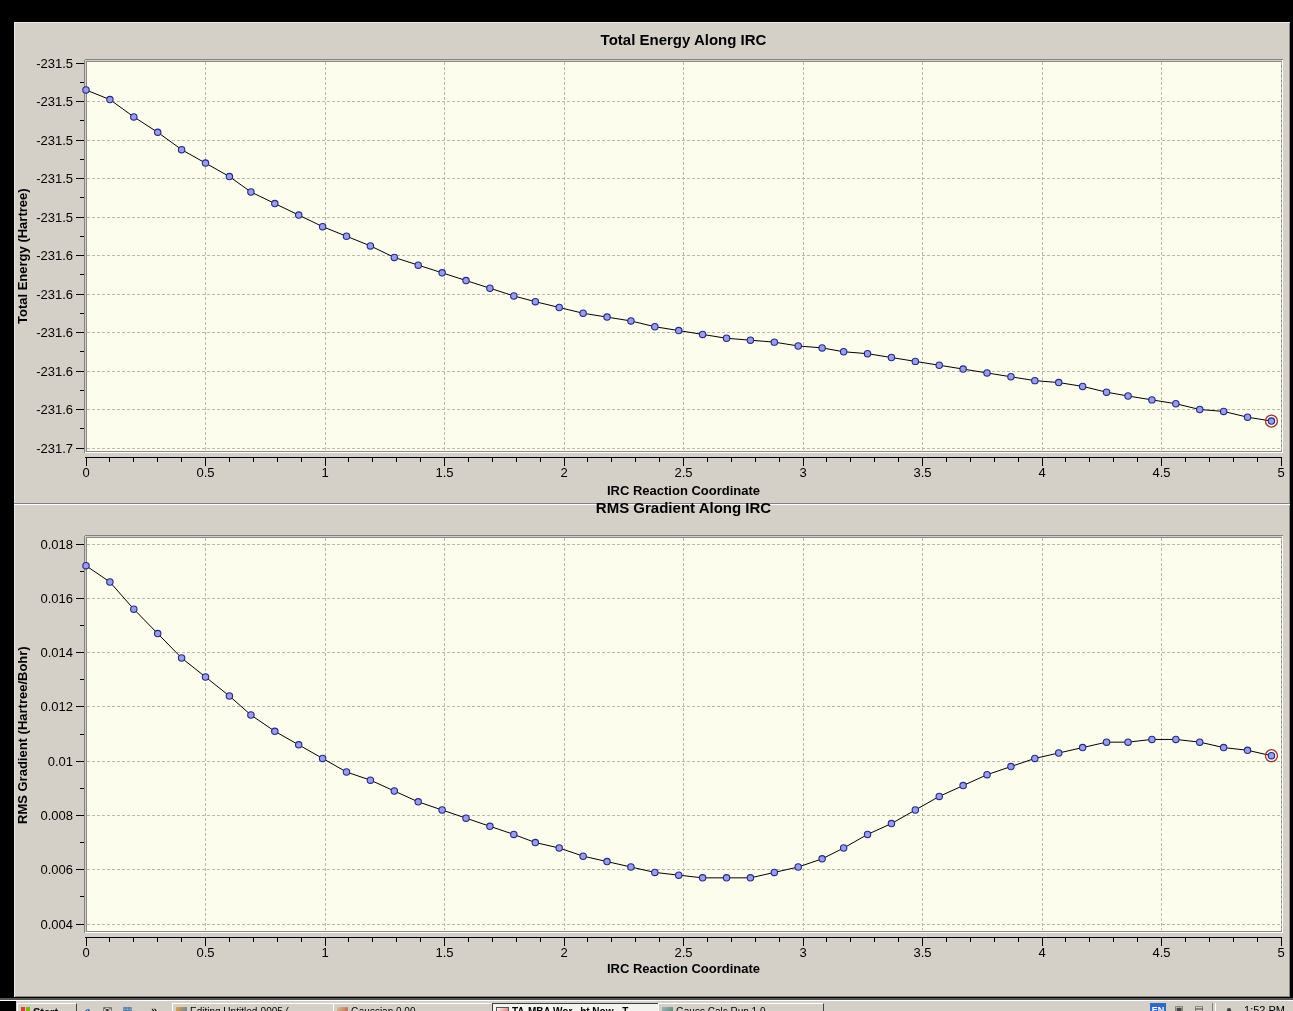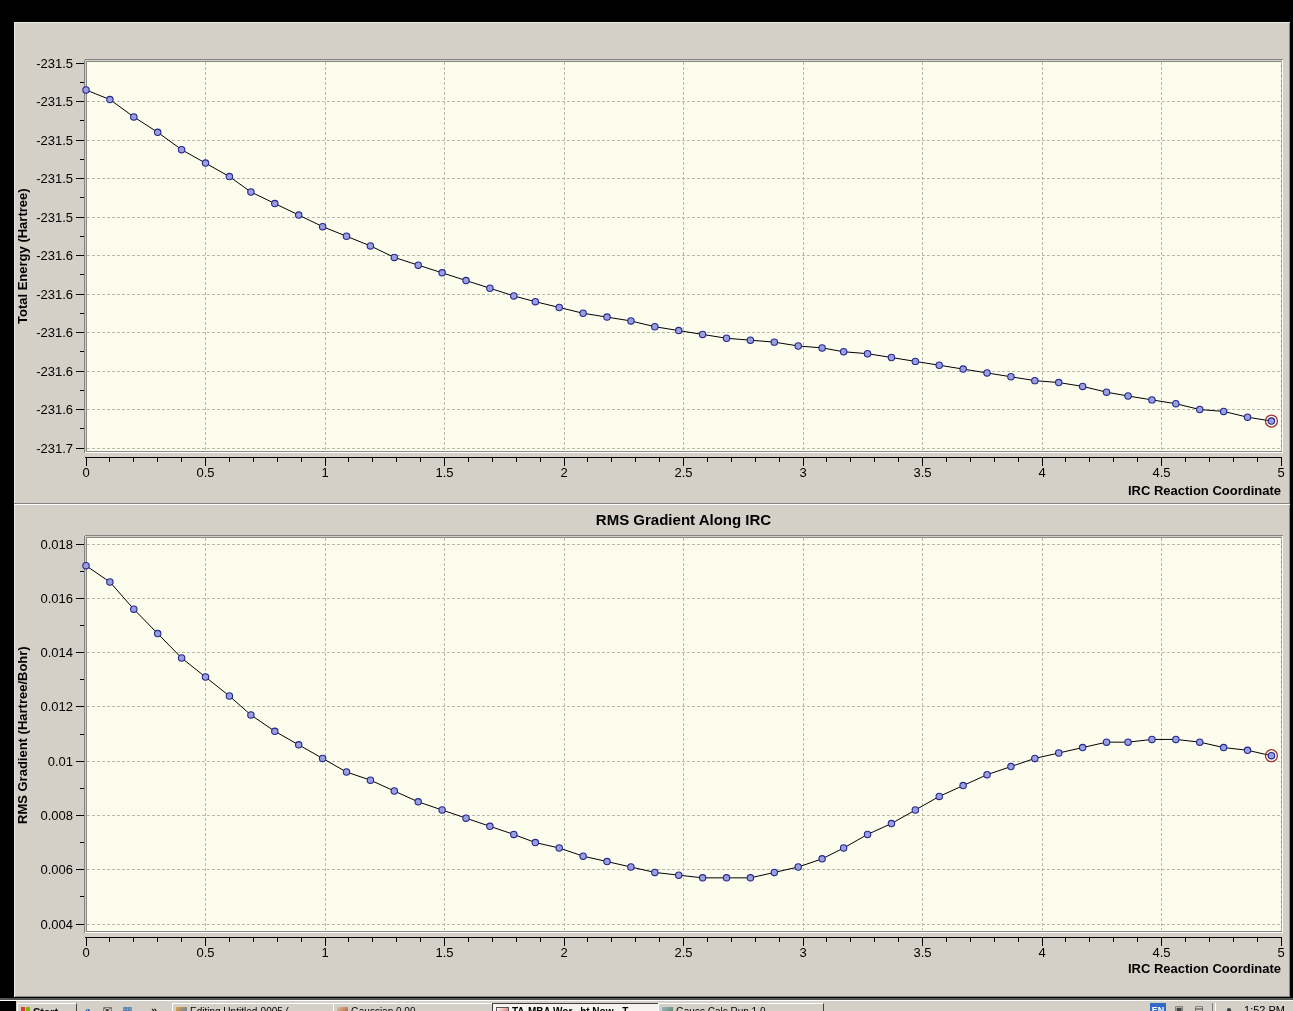--- a/index.html
+++ b/index.html
@@ -13,22 +13,22 @@
   #close-btn{position:absolute;right:7px;top:2px;width:17px;height:14px;background:#d4d0c8;
              border-top:1px solid #fff;border-left:1px solid #fff;
              border-right:1px solid #404040;border-bottom:1px solid #404040;
              box-shadow:1px 1px 0 #808080 inset;
              font-size:12px;font-weight:bold;color:#000;text-align:center;line-height:12px;cursor:default;}
   #window-frame{position:absolute;left:14px;top:22px;width:1276px;height:975px;background:#d4d0c8;
                 box-shadow:inset 1px 1px 0 #eceae4, inset -1px -1px 0 #8a8a82;}
   .chart-title{position:absolute;left:86px;width:1195px;text-align:center;
                font-size:15px;font-weight:bold;color:#000;}
   #chart1-title{top:31px;}
-  #chart2-title{top:511px;}
-  .x-axis-title{position:absolute;left:86px;width:1195px;text-align:right;
+  #chart2-title{top:499px;}
+  .x-axis-title{position:absolute;left:86px;width:1195px;text-align:center;
                 font-size:13px;font-weight:bold;color:#000;}
   #chart1-xtitle{top:483px;}
   #chart2-xtitle{top:961px;}
   .y-axis-title{position:absolute;width:17px;writing-mode:vertical-rl;transform:rotate(180deg);
                 text-align:center;font-size:13px;font-weight:bold;color:#000;white-space:nowrap;}
   #chart1-ytitle{left:15px;top:141px;height:230px;}
   #chart2-ytitle{left:15px;top:599px;height:272px;}
   .plot-svg{position:absolute;left:14px;}
   #plot1{top:22px;}
   #plot2{top:505px;}
@@ -64,20 +64,21 @@
   #clock{font-size:11px;color:#000;padding:1px 6px 0 2px;}
 </style>
 </head>
 <body>
 
 <div id="desktop">
 
 
   <div id="window-frame"></div>
 
+  <div id="chart1-title" class="chart-title">Total Energy Along IRC</div>
   <div id="chart1-ytitle" class="y-axis-title">Total Energy (Hartree)</div>
   <svg id="plot1" class="plot-svg" width="1276" height="480">
       <rect x="72" y="39" width="1195" height="390" fill="#fdfdee" stroke="#8a8a84" stroke-width="1" shape-rendering="crispEdges"></rect>
       <path d="M 70.5 37.5 H 1268.5 M 70.5 37.5 V 430.5" stroke="#848284" fill="none" shape-rendering="crispEdges"></path>
       <path d="M 70.5 430.5 H 1268.5 V 37.5" stroke="#ffffff" fill="none" shape-rendering="crispEdges"></path>
       <g stroke="#b9b9b0" stroke-dasharray="3,2" shape-rendering="crispEdges">
         <line x1="191.5" y1="40" x2="191.5" y2="428"></line>
         <line x1="311" y1="40" x2="311" y2="428"></line>
         <line x1="430.5" y1="40" x2="430.5" y2="428"></line>
         <line x1="550" y1="40" x2="550" y2="428"></line>

